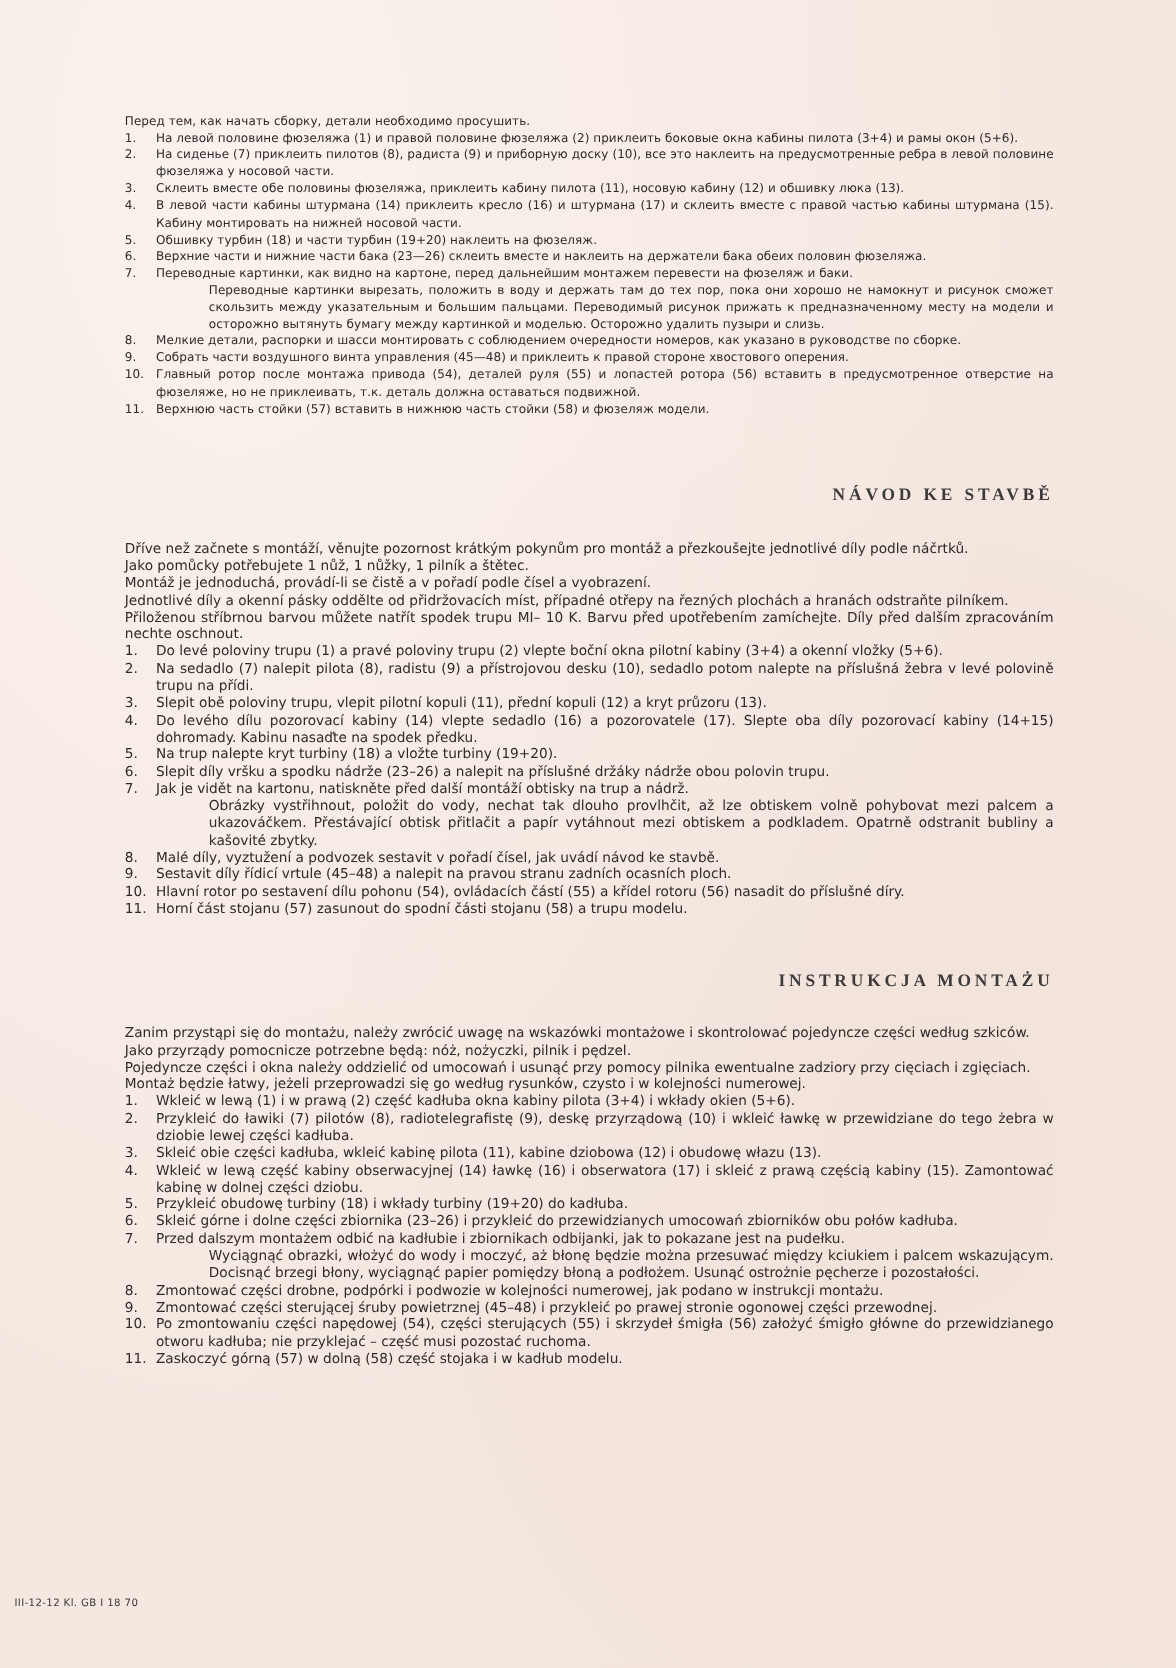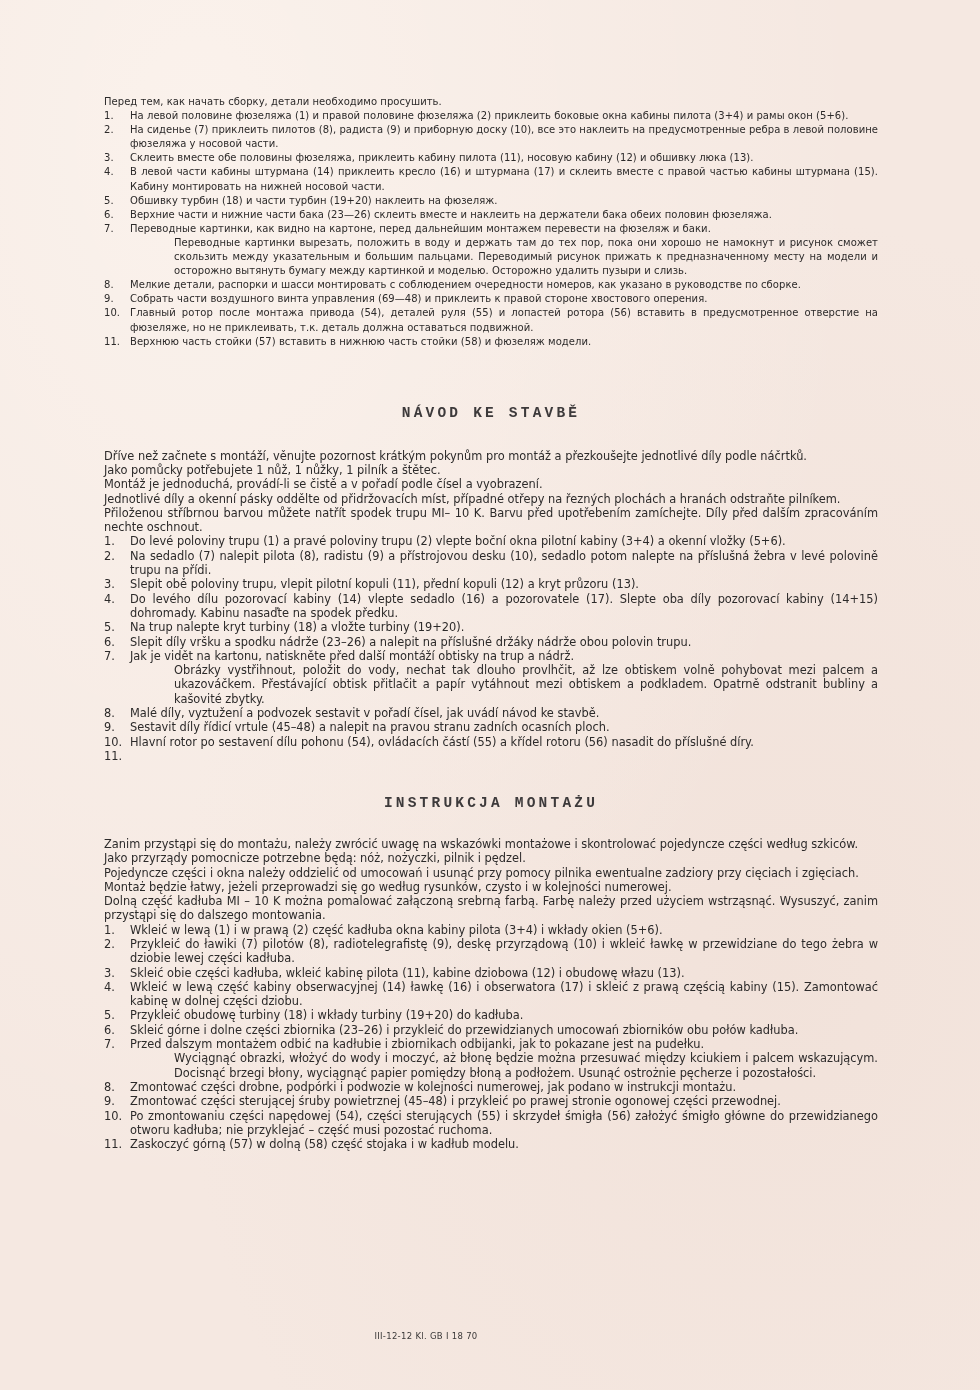--- a/index.html
+++ b/index.html
@@ -39,35 +39,35 @@
       text-align-last: left;
     }
     ol.steps li .num {
       position: absolute;
       left: 0;
       width: 22px;
       text-align: right;
     }
     .sub { display: block; margin-left: 44px; }
     .heading {
-      text-align: center;
-      font-family: Liberation Mono, monospace;
+      text-align: right;
+      font-family: Liberation Serif, serif;
       font-size: 14.5px;
       letter-spacing: 3.2px;
       color: #3d3a3b;
       margin: 0;
     }
     .h-cz { margin-top: 56px; margin-bottom: 28px; }
     .h-pl { margin-top: 46px; margin-bottom: 26px; }
     .footer {
       position: absolute;
       top: 1331px;
-      left: 0;
+      left: 12px;
       width: 852px;
-      text-align: center;
+      text-align: left;
       font-size: 8.5px;
       letter-spacing: 0.3px;
       color: #3a3838;
     }
   </style>
 </head>
 <body>
 
 <div class="page">
 
@@ -75,21 +75,21 @@
     <p class="para">Перед тем, как начать сборку, детали необходимо просушить.</p>
     <ol class="steps">
       <li><span class="num">1.</span><span>На левой половине фюзеляжа (1) и правой половине фюзеляжа (2) приклеить боковые окна кабины пилота (3+4) и рамы окон (5+6).</span></li>
       <li><span class="num">2.</span><span>На сиденье (7) приклеить пилотов (8), радиста (9) и приборную доску (10), все это наклеить на предусмотренные ребра в левой половине фюзеляжа у носовой части.</span></li>
       <li><span class="num">3.</span><span>Склеить вместе обе половины фюзеляжа, приклеить кабину пилота (11), носовую кабину (12) и обшивку люка (13).</span></li>
       <li><span class="num">4.</span><span>В левой части кабины штурмана (14) приклеить кресло (16) и штурмана (17) и склеить вместе с правой частью кабины штурмана (15). Кабину монтировать на нижней носовой части.</span></li>
       <li><span class="num">5.</span><span>Обшивку турбин (18) и части турбин (19+20) наклеить на фюзеляж.</span></li>
       <li><span class="num">6.</span><span>Верхние части и нижние части бака (23—26) склеить вместе и наклеить на держатели бака обеих половин фюзеляжа.</span></li>
       <li><span class="num">7.</span><span>Переводные картинки, как видно на картоне, перед дальнейшим монтажем перевести на фюзеляж и баки.</span><span class="sub">Переводные картинки вырезать, положить в воду и держать там до тех пор, пока они хорошо не намокнут и рисунок сможет скользить между указательным и большим пальцами. Переводимый рисунок прижать к предназначенному месту на модели и осторожно вытянуть бумагу между картинкой и моделью. Осторожно удалить пузыри и слизь.</span></li>
       <li><span class="num">8.</span><span>Мелкие детали, распорки и шасси монтировать с соблюдением очередности номеров, как указано в руководстве по сборке.</span></li>
-      <li><span class="num">9.</span><span>Собрать части воздушного винта управления (69—48) и приклеить к правой стороне хвостового оперения.</span></li>
+      <li><span class="num">9.</span><span>Собрать части воздушного винта управления (45—48) и приклеить к правой стороне хвостового оперения.</span></li>
       <li><span class="num">10.</span><span>Главный ротор после монтажа привода (54), деталей руля (55) и лопастей ротора (56) вставить в предусмотренное отверстие на фюзеляже, но не приклеивать, т.к. деталь должна оставаться подвижной.</span></li>
       <li><span class="num">11.</span><span>Верхнюю часть стойки (57) вставить в нижнюю часть стойки (58) и фюзеляж модели.</span></li>
     </ol>
   </div>
 
   <h2 class="heading h-cz">NÁVOD KE STAVBĚ</h2>
   <div class="section cz">
     <p class="para">Dříve než začnete s montáží, věnujte pozornost krátkým pokynům pro montáž a přezkoušejte jednotlivé díly podle náčrtků.</p>
     <p class="para">Jako pomůcky potřebujete 1 nůž, 1 nůžky, 1 pilník a štětec.</p>
     <p class="para">Montáž je jednoduchá, provádí-li se čistě a v pořadí podle čísel a vyobrazení.</p>
@@ -99,31 +99,30 @@
       <li><span class="num">1.</span><span>Do levé poloviny trupu (1) a pravé poloviny trupu (2) vlepte boční okna pilotní kabiny (3+4) a okenní vložky (5+6).</span></li>
       <li><span class="num">2.</span><span>Na sedadlo (7) nalepit pilota (8), radistu (9) a přístrojovou desku (10), sedadlo potom nalepte na příslušná žebra v levé polovině trupu na přídi.</span></li>
       <li><span class="num">3.</span><span>Slepit obě poloviny trupu, vlepit pilotní kopuli (11), přední kopuli (12) a kryt průzoru (13).</span></li>
       <li><span class="num">4.</span><span>Do levého dílu pozorovací kabiny (14) vlepte sedadlo (16) a pozorovatele (17). Slepte oba díly pozorovací kabiny (14+15) dohromady. Kabinu nasaďte na spodek předku.</span></li>
       <li><span class="num">5.</span><span>Na trup nalepte kryt turbiny (18) a vložte turbiny (19+20).</span></li>
       <li><span class="num">6.</span><span>Slepit díly vršku a spodku nádrže (23–26) a nalepit na příslušné držáky nádrže obou polovin trupu.</span></li>
       <li><span class="num">7.</span><span>Jak je vidět na kartonu, natiskněte před další montáží obtisky na trup a nádrž.</span><span class="sub">Obrázky vystřihnout, položit do vody, nechat tak dlouho provlhčit, až lze obtiskem volně pohybovat mezi palcem a ukazováčkem. Přestávající obtisk přitlačit a papír vytáhnout mezi obtiskem a podkladem. Opatrně odstranit bubliny a kašovité zbytky.</span></li>
       <li><span class="num">8.</span><span>Malé díly, vyztužení a podvozek sestavit v pořadí čísel, jak uvádí návod ke stavbě.</span></li>
       <li><span class="num">9.</span><span>Sestavit díly řídicí vrtule (45–48) a nalepit na pravou stranu zadních ocasních ploch.</span></li>
       <li><span class="num">10.</span><span>Hlavní rotor po sestavení dílu pohonu (54), ovládacích částí (55) a křídel rotoru (56) nasadit do příslušné díry.</span></li>
-      <li><span class="num">11.</span></li>
+      <li><span class="num">11.</span><span>Horní část stojanu (57) zasunout do spodní části stojanu (58) a trupu modelu.</span></li>
     </ol>
   </div>
 
   <h2 class="heading h-pl">INSTRUKCJA MONTAŻU</h2>
   <div class="section pl">
     <p class="para">Zanim przystąpi się do montażu, należy zwrócić uwagę na wskazówki montażowe i skontrolować pojedyncze części według szkiców.</p>
     <p class="para">Jako przyrządy pomocnicze potrzebne będą: nóż, nożyczki, pilnik i pędzel.</p>
     <p class="para">Pojedyncze części i okna należy oddzielić od umocowań i usunąć przy pomocy pilnika ewentualne zadziory przy cięciach i zgięciach.</p>
     <p class="para">Montaż będzie łatwy, jeżeli przeprowadzi się go według rysunków, czysto i w kolejności numerowej.</p>
-    <p class="para">Dolną część kadłuba MI – 10 K można pomalować załączoną srebrną farbą. Farbę należy przed użyciem wstrząsnąć. Wysuszyć, zanim przystąpi się do dalszego montowania.</p>
     <ol class="steps">
       <li><span class="num">1.</span><span>Wkleić w lewą (1) i w prawą (2) część kadłuba okna kabiny pilota (3+4) i wkłady okien (5+6).</span></li>
       <li><span class="num">2.</span><span>Przykleić do ławiki (7) pilotów (8), radiotelegrafistę (9), deskę przyrządową (10) i wkleić ławkę w przewidziane do tego żebra w dziobie lewej części kadłuba.</span></li>
       <li><span class="num">3.</span><span>Skleić obie części kadłuba, wkleić kabinę pilota (11), kabine dziobowa (12) i obudowę włazu (13).</span></li>
       <li><span class="num">4.</span><span>Wkleić w lewą część kabiny obserwacyjnej (14) ławkę (16) i obserwatora (17) i skleić z prawą częścią kabiny (15). Zamontować kabinę w dolnej części dziobu.</span></li>
       <li><span class="num">5.</span><span>Przykleić obudowę turbiny (18) i wkłady turbiny (19+20) do kadłuba.</span></li>
       <li><span class="num">6.</span><span>Skleić górne i dolne części zbiornika (23–26) i przykleić do przewidzianych umocowań zbiorników obu połów kadłuba.</span></li>
       <li><span class="num">7.</span><span>Przed dalszym montażem odbić na kadłubie i zbiornikach odbijanki, jak to pokazane jest na pudełku.</span><span class="sub">Wyciągnąć obrazki, włożyć do wody i moczyć, aż błonę będzie można przesuwać między kciukiem i palcem wskazującym. Docisnąć brzegi błony, wyciągnąć papier pomiędzy błoną a podłożem. Usunąć ostrożnie pęcherze i pozostałości.</span></li>
       <li><span class="num">8.</span><span>Zmontować części drobne, podpórki i podwozie w kolejności numerowej, jak podano w instrukcji montażu.</span></li>
       <li><span class="num">9.</span><span>Zmontować części sterującej śruby powietrznej (45–48) i przykleić po prawej stronie ogonowej części przewodnej.</span></li>

